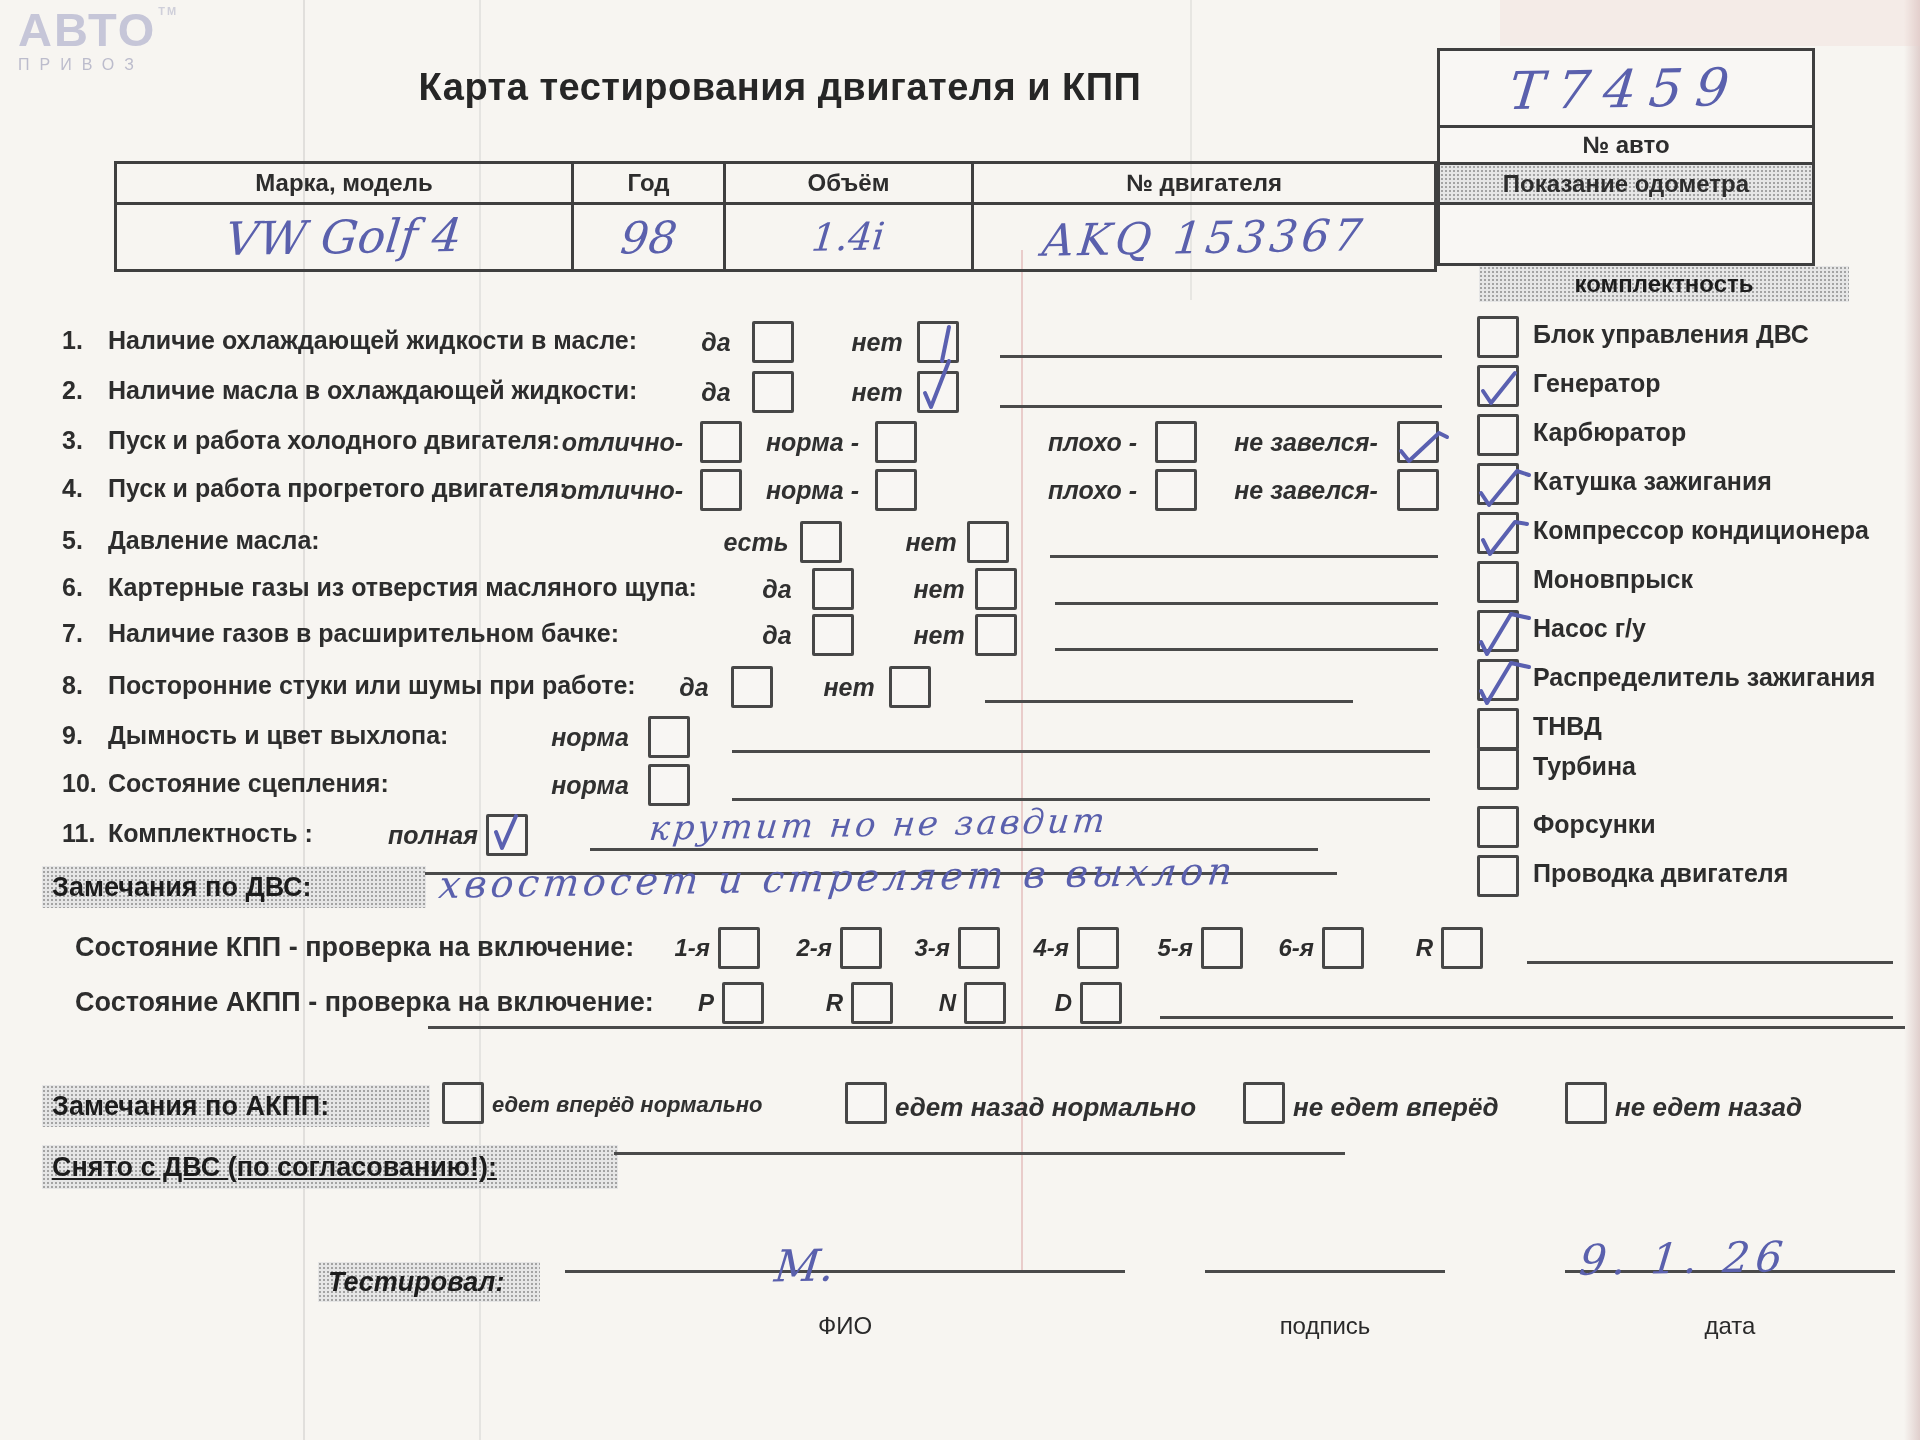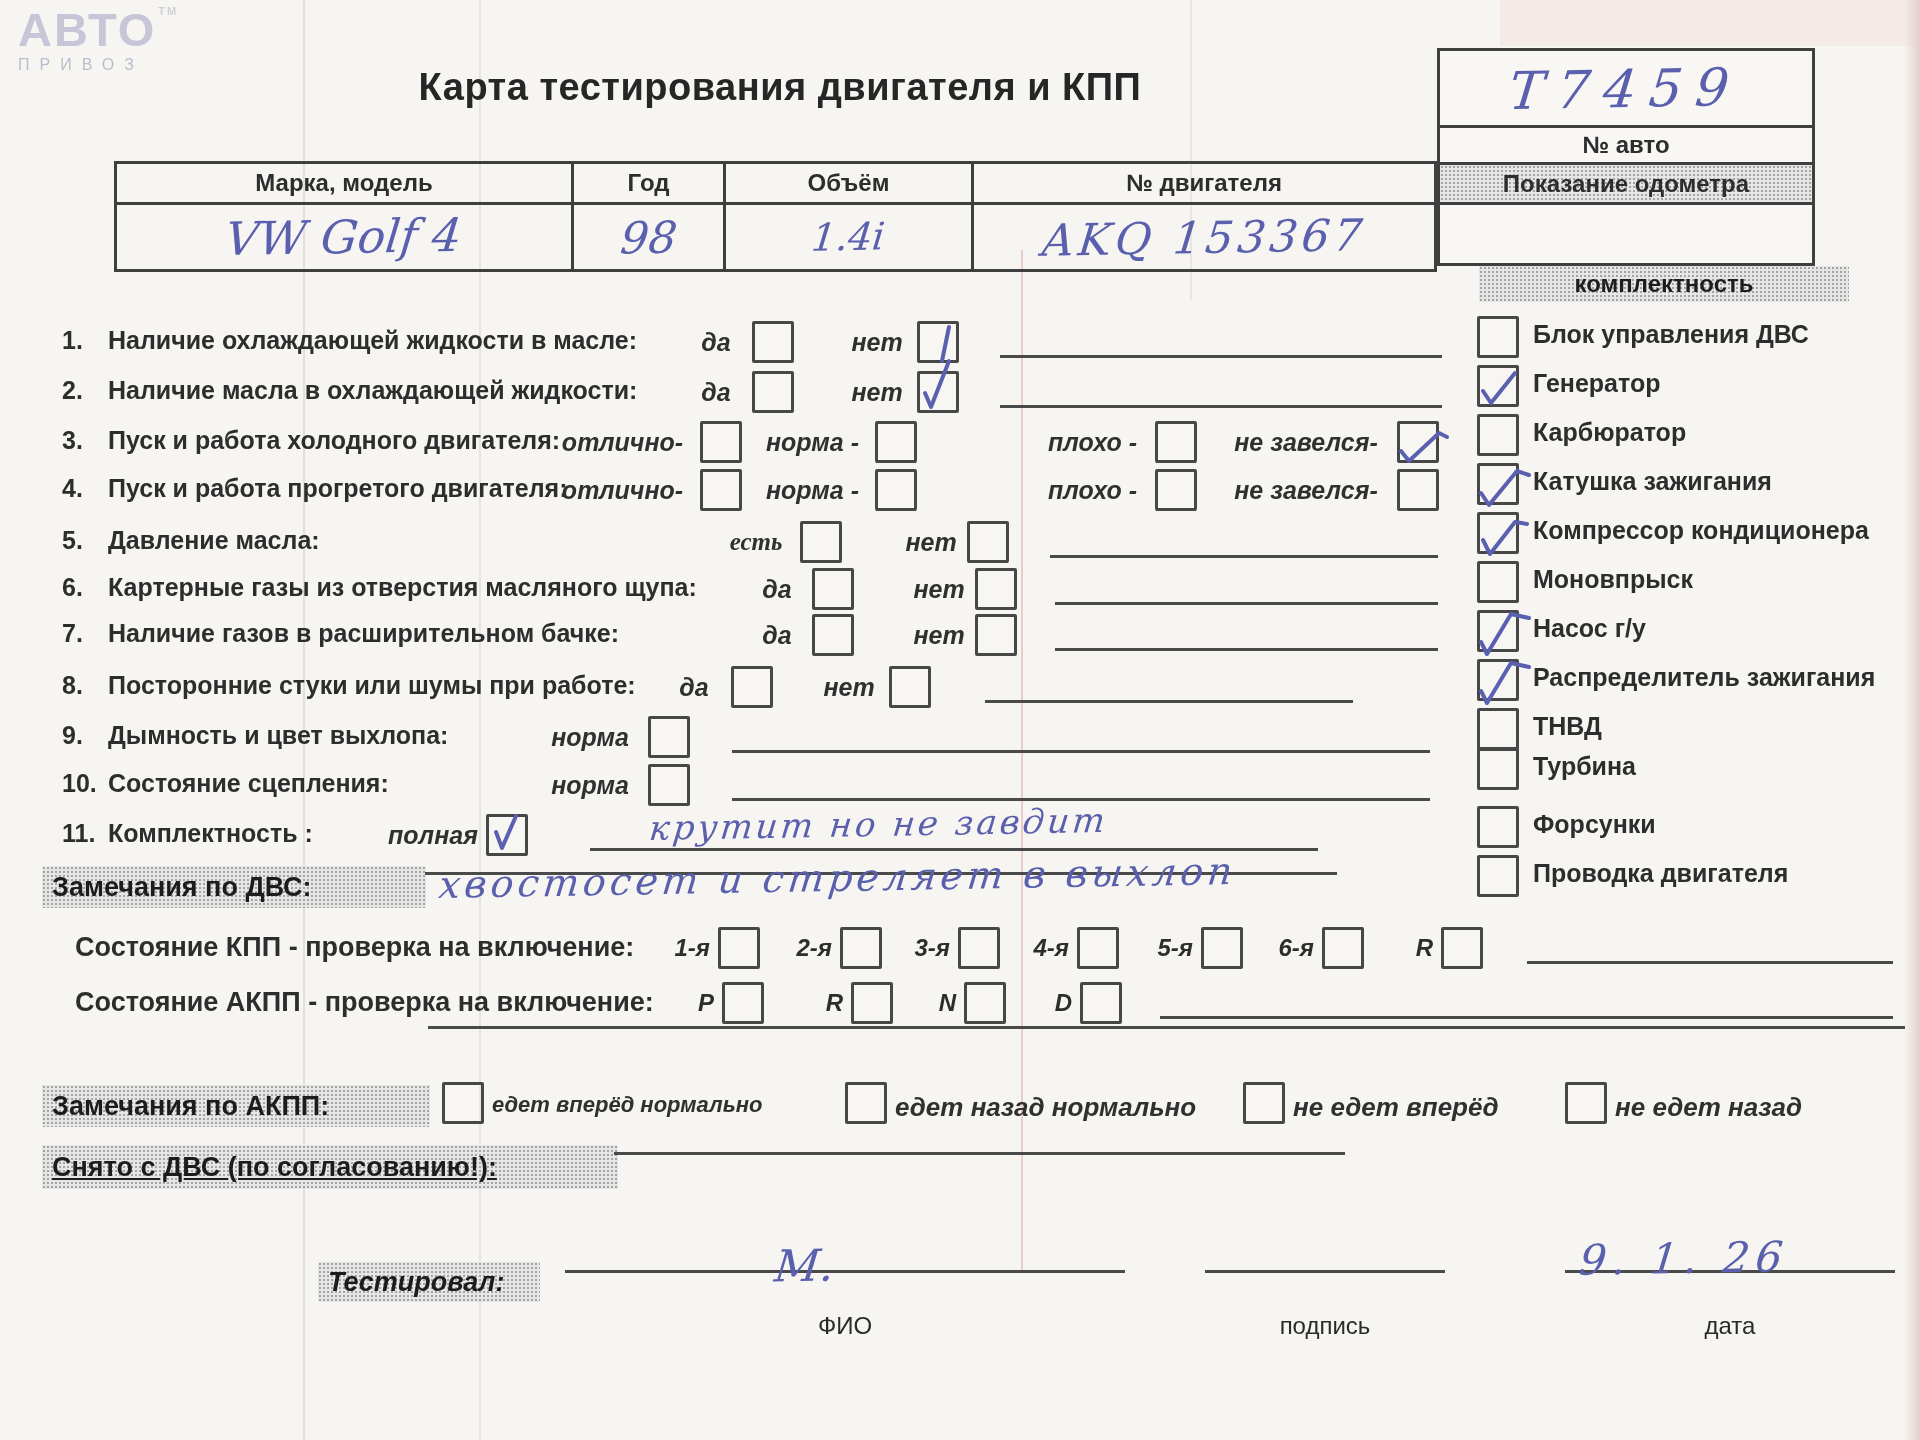--- a/index.html
+++ b/index.html
@@ -226,21 +226,21 @@
     <span class="cb" style="left:875px;"></span>
     <span class="opt" style="left:1040px;width:105px;">плохо -</span>
     <span class="cb" style="left:1155px;"></span>
     <span class="opt" style="left:1225px;width:162px;">не завелся-</span>
     <span class="cb" style="left:1397px;"></span>
   </div>
 
   <div class="crow" style="top:521px;">
     <span class="num">5.</span>
     <span class="lbl">Давление масла:</span>
-    <span class="opt" style="left:720px;width:72px;font-family:Liberation Serif, serif;">есть</span>
+    <span class="opt" style="left:720px;width:72px;">есть</span>
     <span class="cb" style="left:800px;"></span>
     <span class="opt" style="left:900px;width:62px;">нет</span>
     <span class="cb" style="left:967px;"></span>
     <span class="wline" style="left:1050px;width:388px;"></span>
   </div>
 
   <div class="crow" style="top:568px;">
     <span class="num">6.</span>
     <span class="lbl">Картерные газы из отверстия масляного щупа:</span>
     <span class="opt" style="left:748px;width:58px;">да</span>

